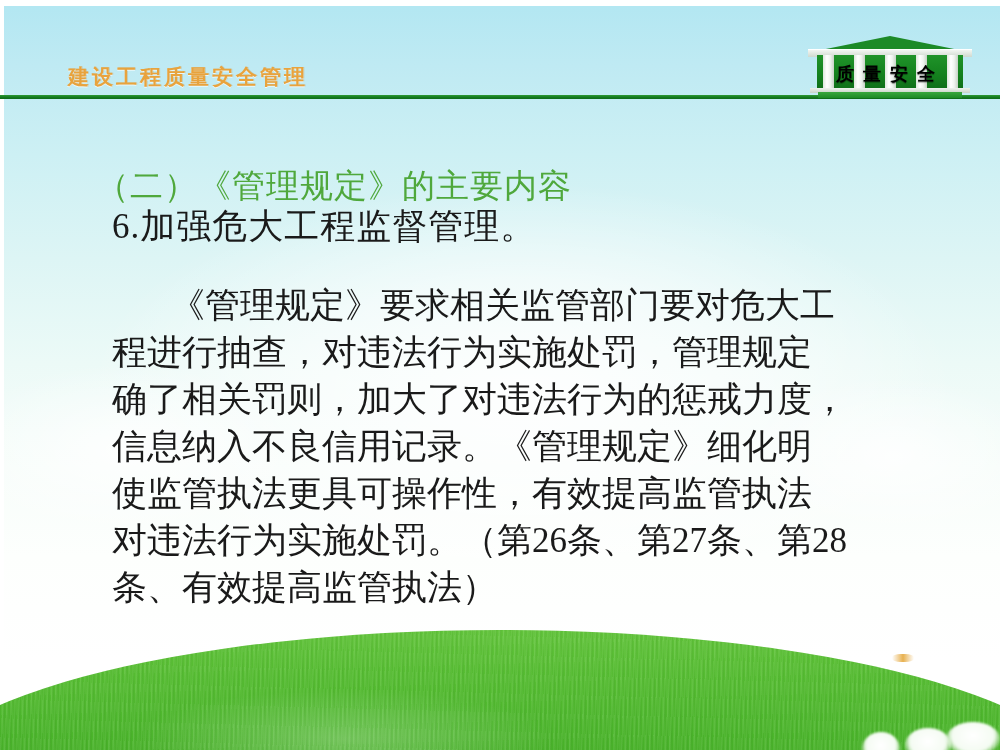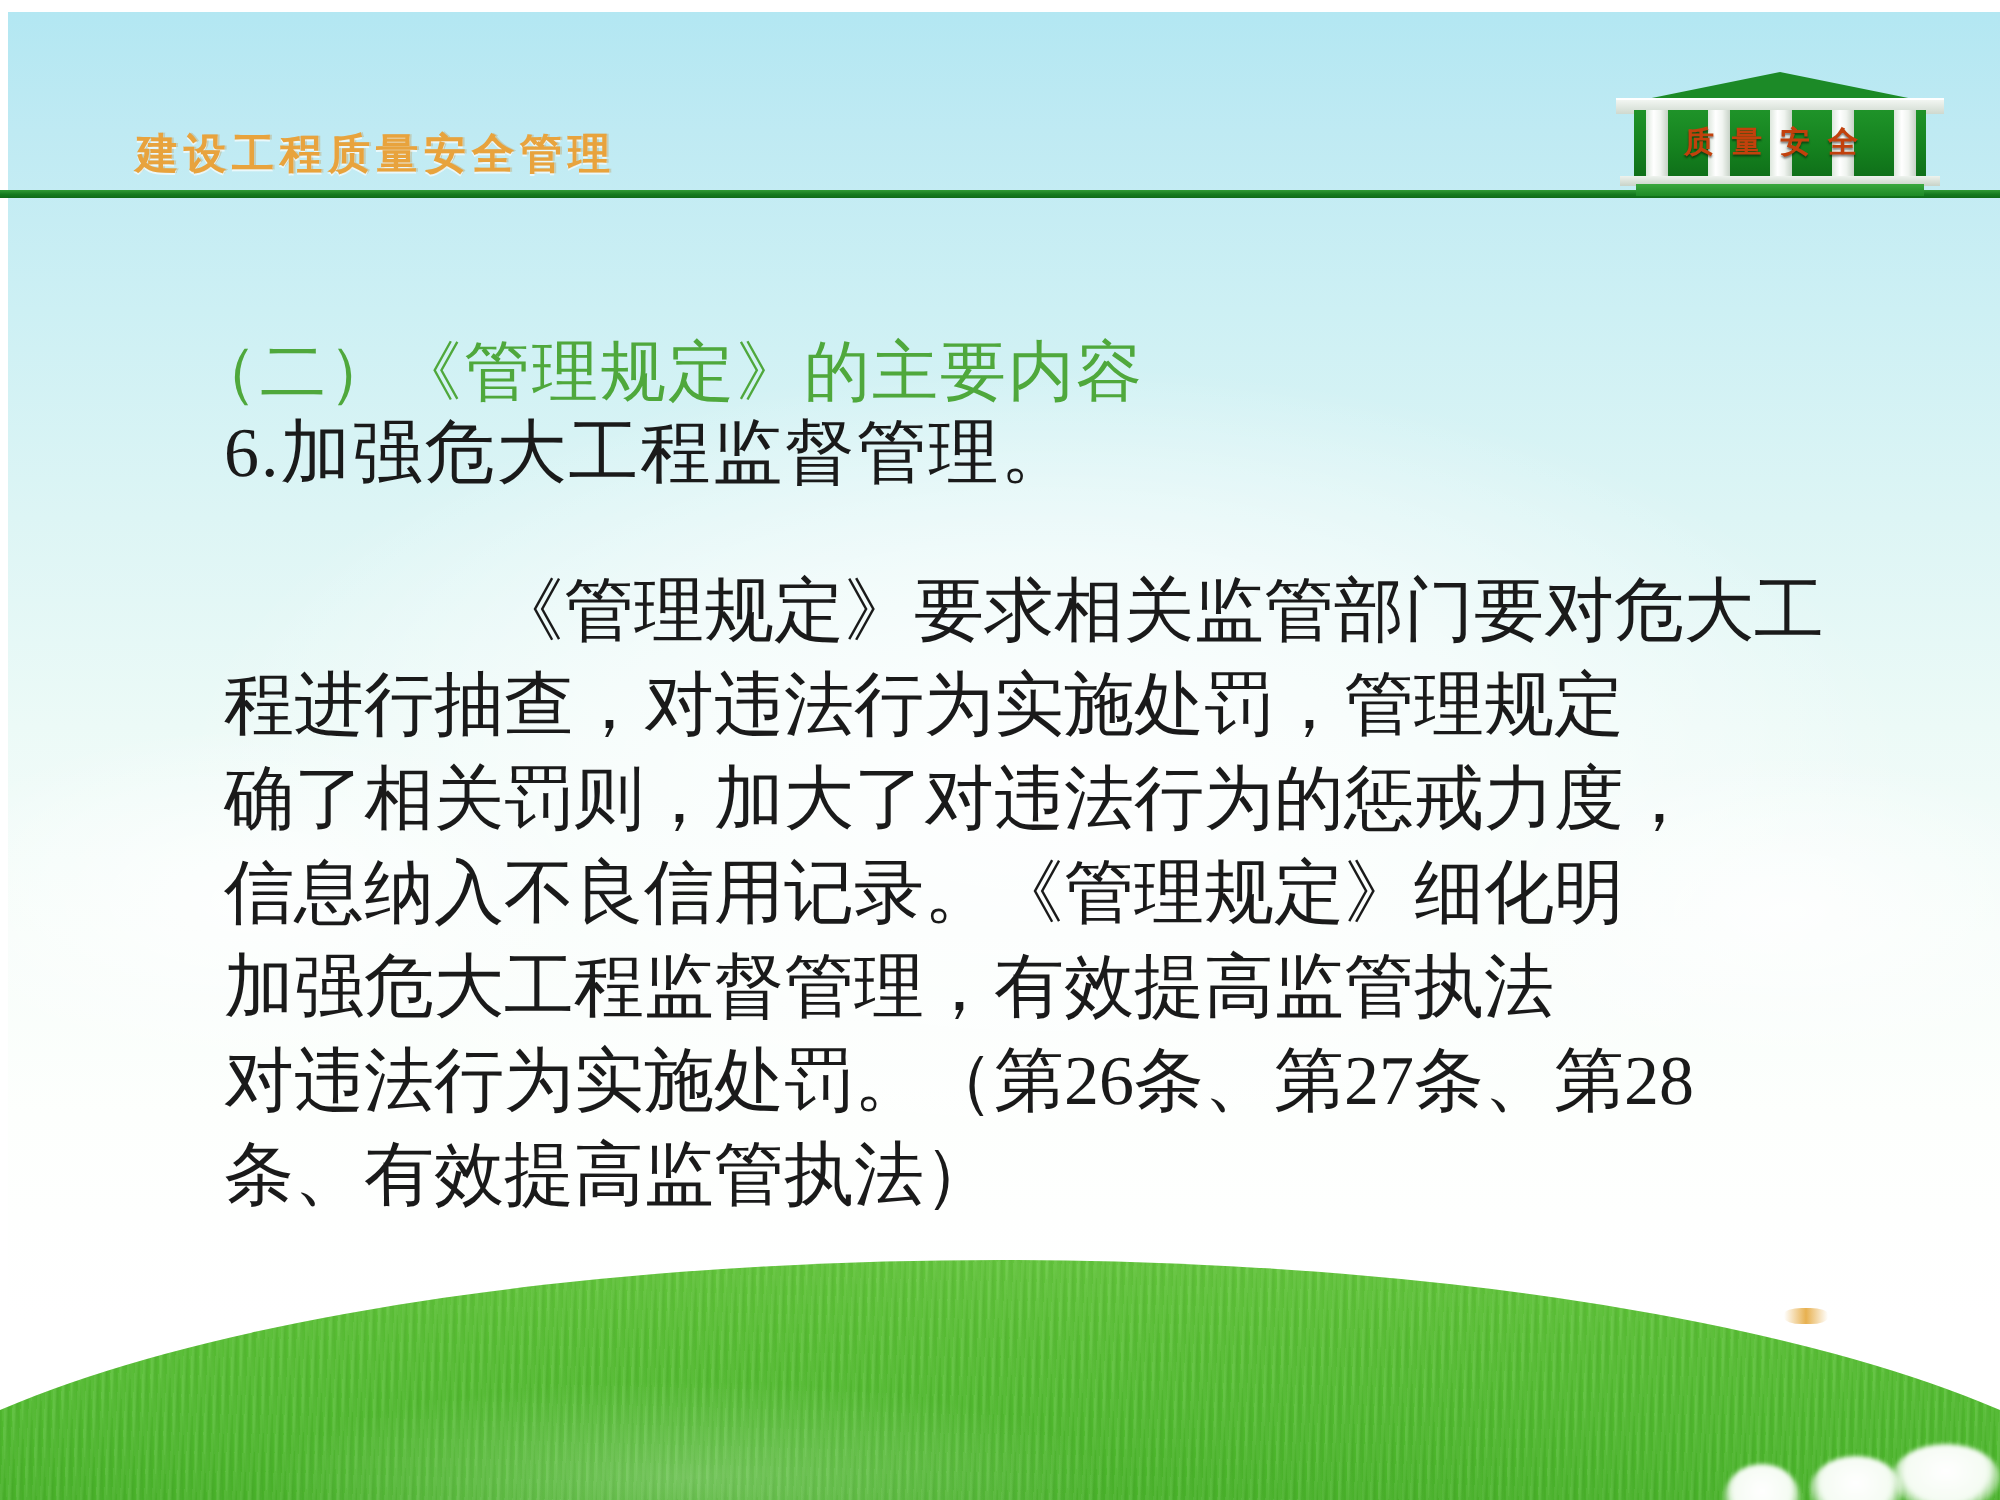--- a/index.html
+++ b/index.html
@@ -209,24 +209,24 @@
     height: 6px;
     background: linear-gradient(to bottom, #3aa83f, #1d8a26);
   }
   .logo-text {
     position: absolute;
     left: 11px;
     top: 26px;
     width: 146px;
     text-align: center;
     font-family: "Liberation Sans", "DejaVu Sans", sans-serif;
-    font-size: 15px;
+    font-size: 18px;
     font-weight: bold;
     letter-spacing: 9px;
-    color: #c2410c;
+    color: #000000;
     text-shadow: 0 1px 1px rgba(0,0,0,0.45);
     white-space: nowrap;
     z-index: 5;
   }
 
   
   .slide-title {
     position: absolute;
     left: 96px;
     top: 124px;
@@ -251,21 +251,20 @@
     color: #1a1a1a;
     white-space: nowrap;
     letter-spacing: 0px;
   }
   .body-line.heading {
     margin-bottom: 32px;
     letter-spacing: 1px;
   }
   .body-line.indent {
     text-indent: 58px;
-    text-align: right;
   }
 </style>
 </head>
 <body>
 
 <div id="slide">
 
   <div class="bg-sky"></div>
   <div class="bg-cloud-left"></div>
   <div class="bg-cloud-right"></div>
@@ -300,18 +299,18 @@
   </div>
 
   <div class="slide-title">（二）《管理规定》的主要内容</div>
 
   <div class="body-block">
     <div class="body-line heading">6.加强危大工程监督管理。</div>
     <div class="body-line indent">《管理规定》要求相关监管部门要对危大工</div>
     <div class="body-line">程进行抽查，对违法行为实施处罚，管理规定</div>
     <div class="body-line">确了相关罚则，加大了对违法行为的惩戒力度，</div>
     <div class="body-line">信息纳入不良信用记录。《管理规定》细化明</div>
-    <div class="body-line">加强危大工程监督管理，有效提高监管执法</div>
+    <div class="body-line">使监管执法更具可操作性，有效提高监管执法</div>
     <div class="body-line">对违法行为实施处罚。（第26条、第27条、第28</div>
     <div class="body-line">条、有效提高监管执法）</div>
   </div>
 
 </div>
 
 </body></html>

